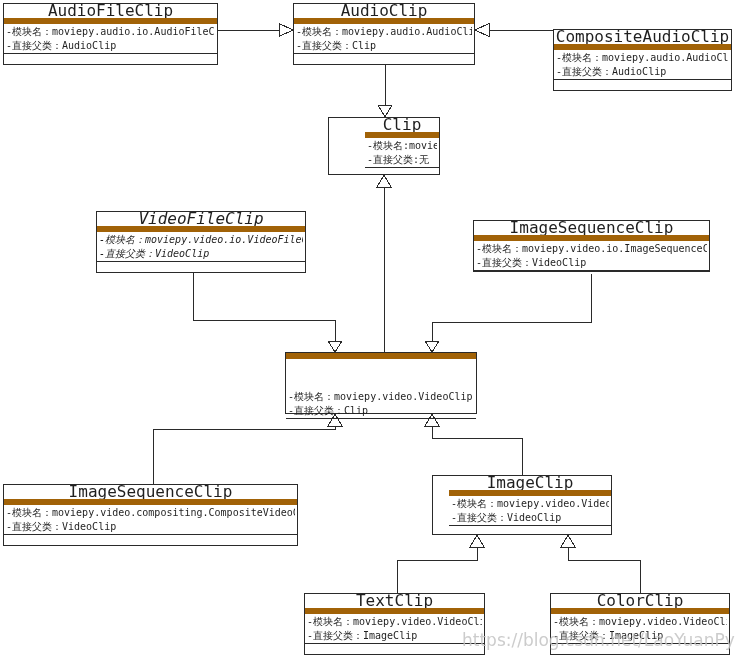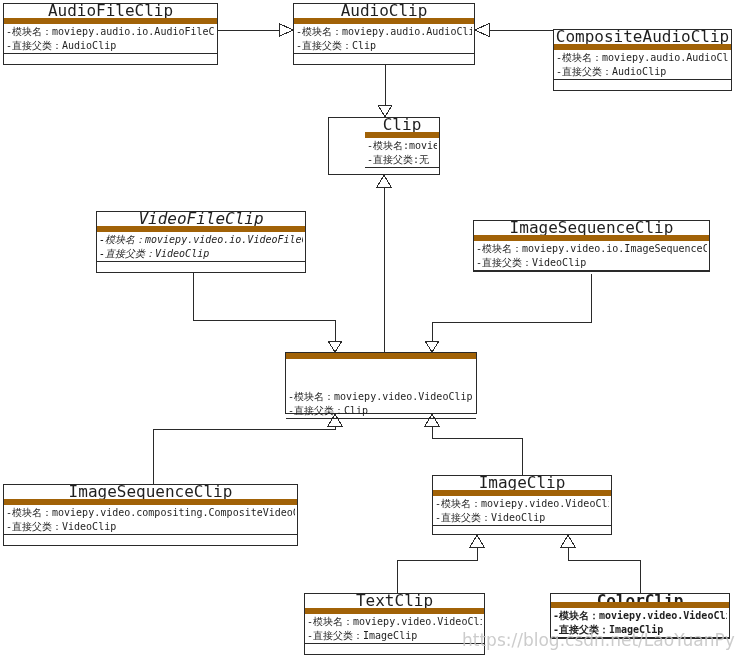--- a/index.html
+++ b/index.html
@@ -25,23 +25,23 @@
   .cbox-empty{flex:1;}
   
   .b0{left:3px;  top:3px;  width:215px;height:62px;}
   .b1{left:293px;top:3px;  width:182px;height:62px;}
   .b2{left:553px;top:3px;  width:179px;height:62px;margin-top:26px;}
   .b3{left:328px;top:117px;width:112px;height:58px;padding-left:36px;}
   .b4{left:96px; top:211px;width:210px;height:62px;font-style:italic;}
   .b5{left:473px;top:220px;width:237px;height:52px;}
   .b6{left:285px;top:352px;width:192px;height:62px;gap:30px;}
   .b7{left:3px;  top:484px;width:295px;height:62px;}
-  .b8{left:432px;top:475px;width:180px;height:60px;}
+  .b8{left:432px;top:475px;width:180px;height:60px;padding-left:16px;}
   .b9{left:304px;top:593px;width:181px;height:62px;justify-content:space-between;}
-  .b10{left:550px;top:593px;width:180px;height:46px;font-weight:bold;}
+  .b10{left:550px;top:593px;width:180px;height:62px;}
   .watermark{
     position:absolute;left:462px;top:630px;width:273px;
     font-family:"DejaVu Sans","Liberation Sans",sans-serif;
     font-size:17px;color:#c4c4c4;opacity:0.85;white-space:nowrap;z-index:5;
   }
   .wire{stroke:#2a2a2a;stroke-width:1;fill:none;}
   .tri{stroke:#2a2a2a;stroke-width:1;fill:#fff;}
 </style>
 </head>
 <body>

